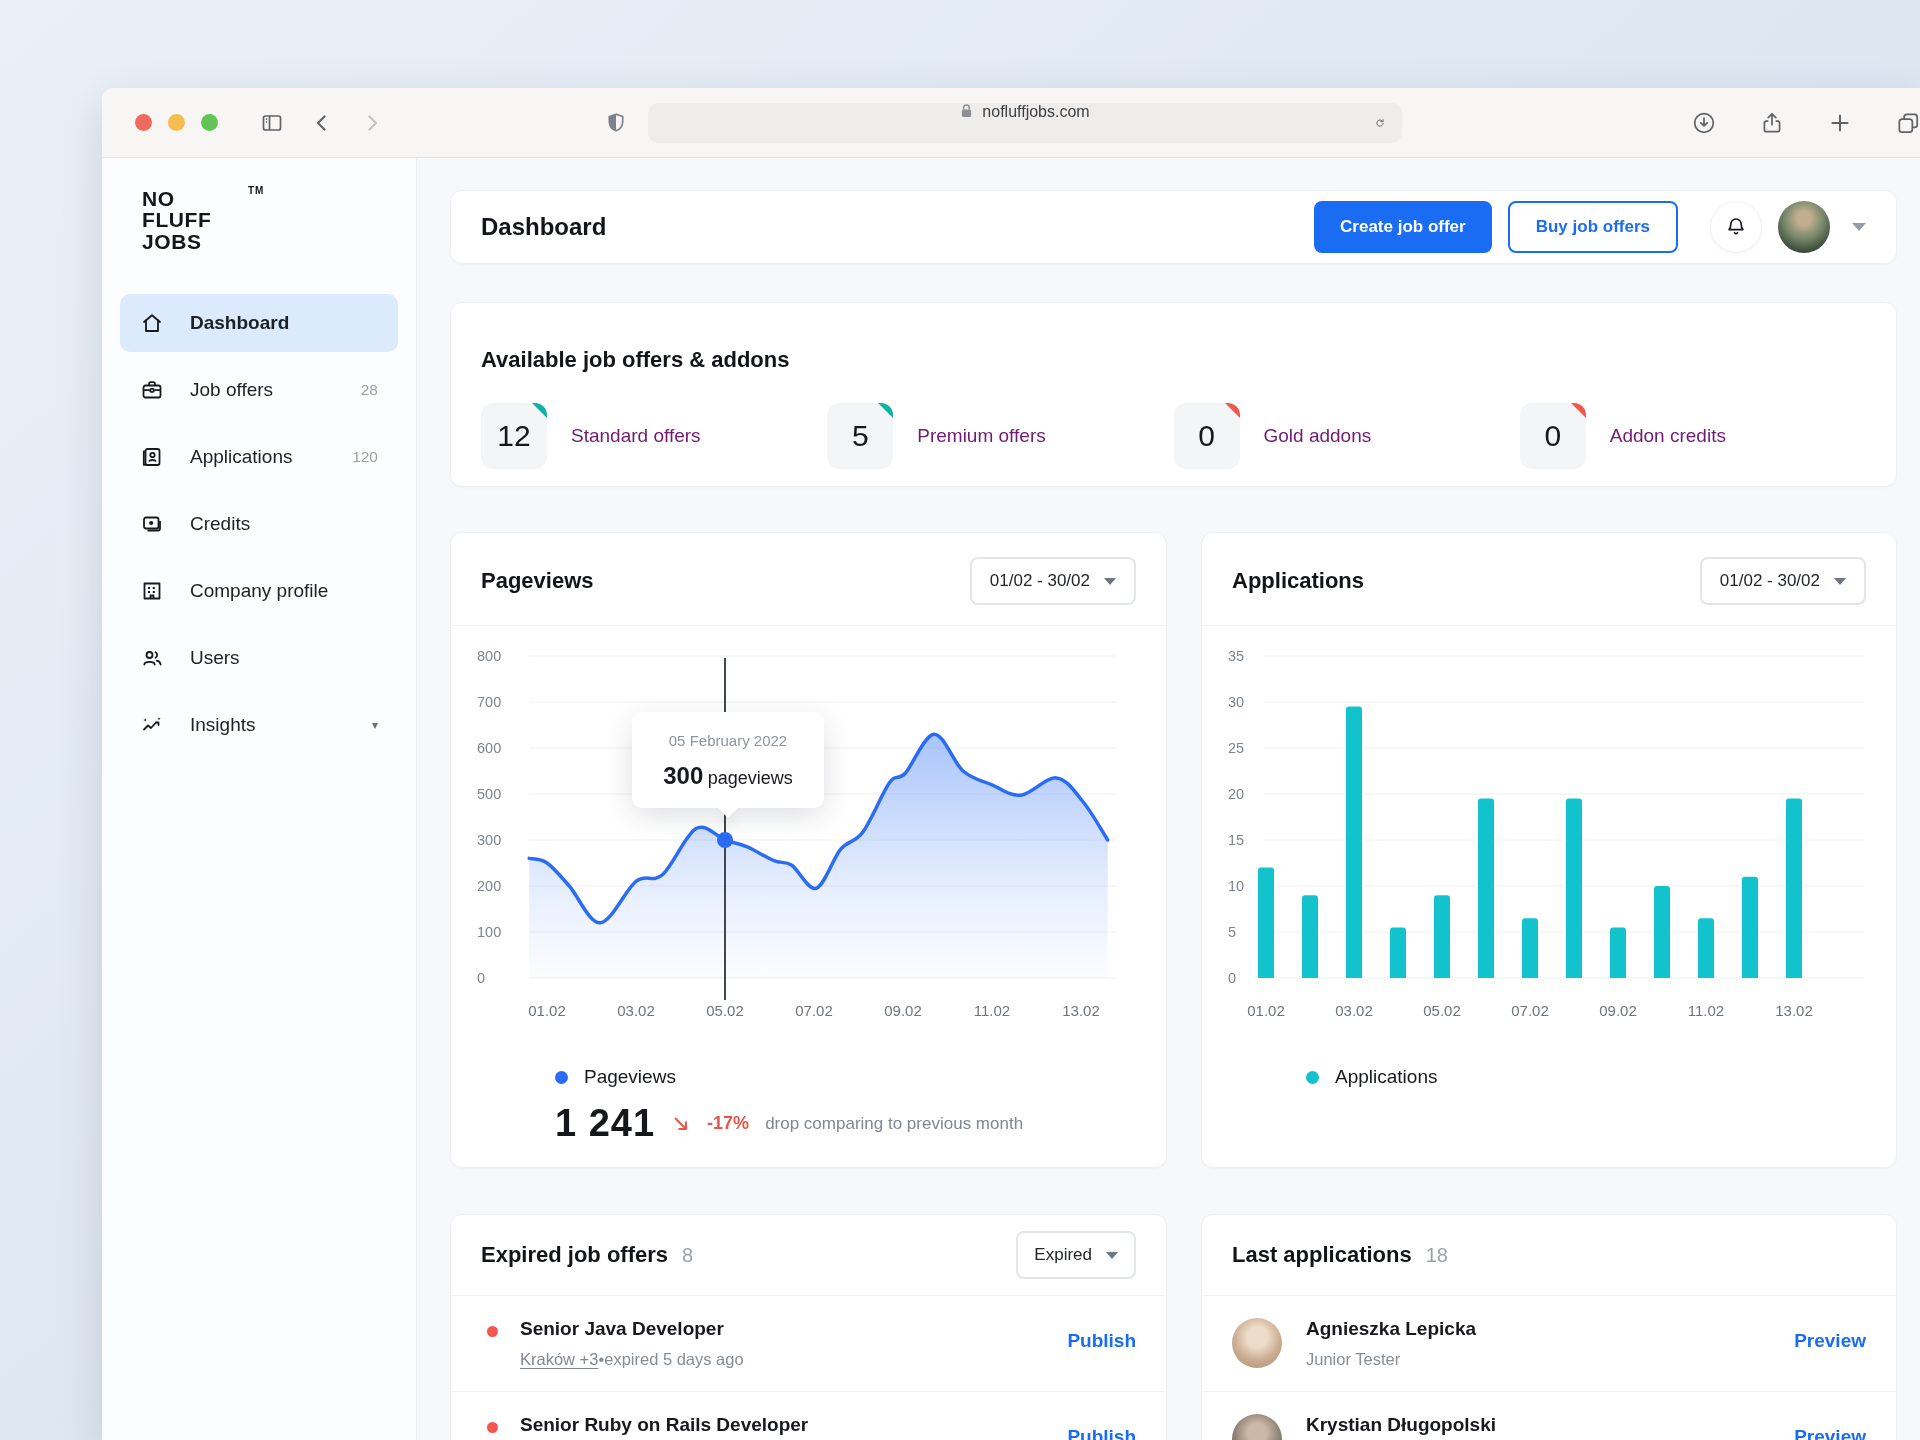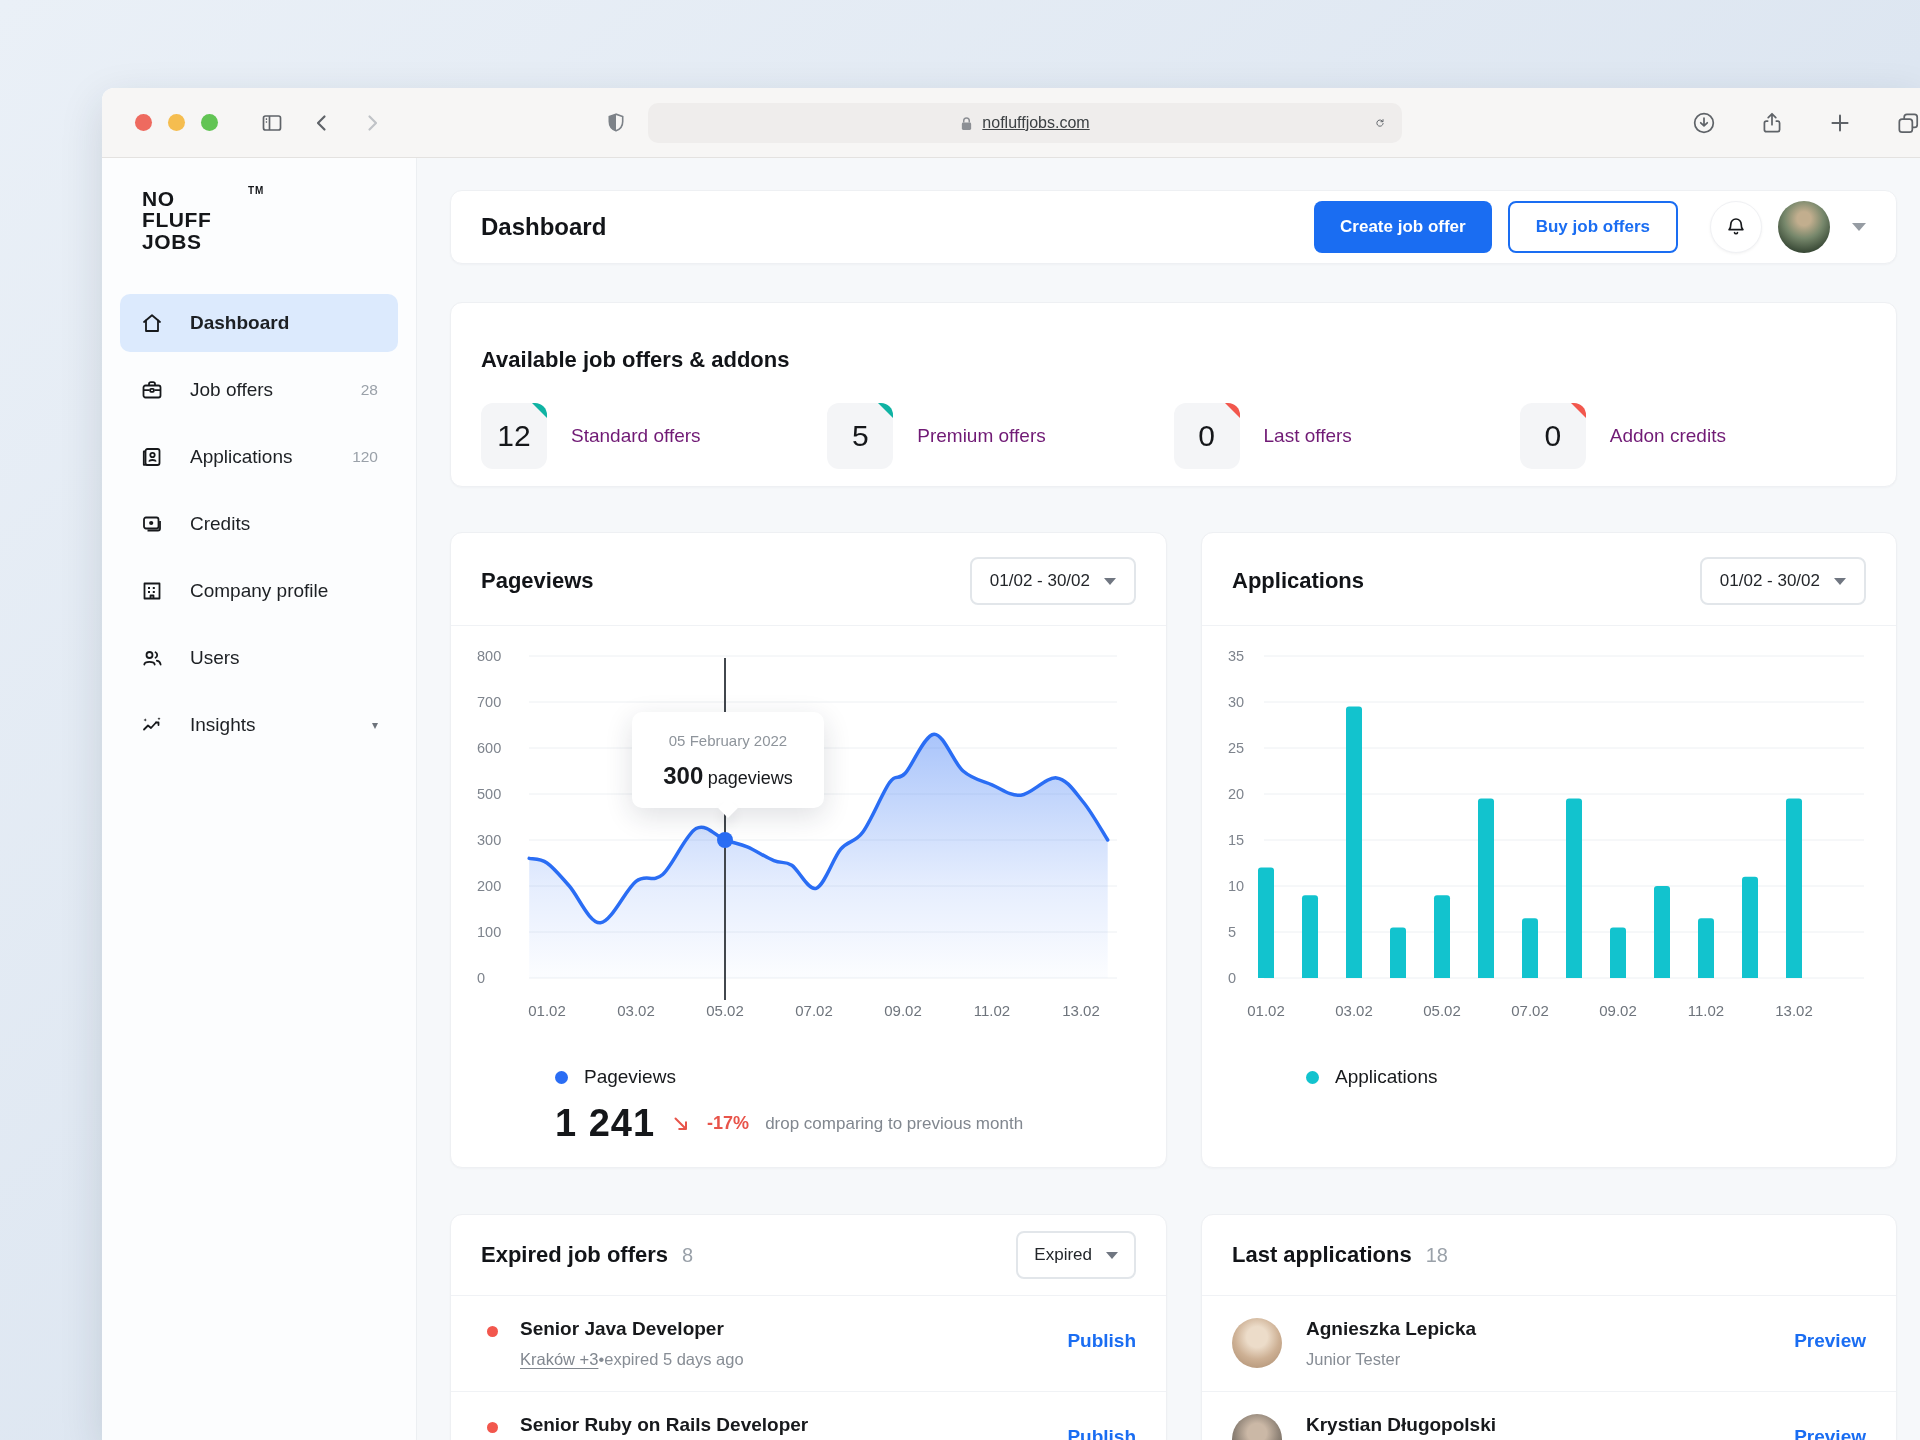--- a/index.html
+++ b/index.html
@@ -15,22 +15,22 @@
   .toolbar{height:70px;background:#f7f6f5;border-bottom:1px solid #e4e2e0;display:flex;
     align-items:center;padding:0 0 0 33px;gap:14px;flex:none;position:relative;}
   .lights{display:flex;gap:16px;margin-right:22px;}
   .light{width:17px;height:17px;border-radius:50%;}
   .l-red{background:#ee6a5f}.l-yellow{background:#f5bd4f}.l-green{background:#62c454}
   .tb-btn{width:36px;height:36px;display:flex;align-items:center;justify-content:center;
     background:none;border:none;color:#5f6368;padding:0;}
   .tb-btn.disabled{color:#c0c3c7;}
   .shield-btn{position:absolute;left:496px;top:17px;}
   .urlbar{position:absolute;left:546px;top:15px;width:754px;height:40px;background:#efedec;
-    border-radius:10px;display:flex;align-items:center;justify-content:center;gap:9px;
-    font-size:16px;color:#3c4043;text-decoration:underline;}
+    border-radius:10px;display:flex;justify-content:center;gap:9px;
+    font-size:16px;color:#3c4043;}
   .urlbar .reload{position:absolute;right:10px;top:8px;width:24px;height:24px;color:#5f6368;
     background:none;border:none;display:flex;align-items:center;justify-content:center;}
   .tb-right{position:absolute;right:-6px;top:0;height:70px;display:flex;align-items:center;gap:32px;}
 
   
   .app{flex:1;display:flex;min-height:0;}
   .sidebar{width:315px;flex:none;background:#fcfdfe;border-right:1px solid #eceff2;
     padding:30px 18px 0 18px;}
   .logo{font-weight:800;font-size:21px;line-height:1.02;letter-spacing:.6px;color:#141619;
     position:relative;display:inline-block;margin:0 0 42px 22px;}
@@ -321,21 +321,21 @@
                 <span>5</span>
                 <span class="corner" style="border-top:15px solid #0fb3a3"></span>
               </div>
               <span class="tile-label">Premium offers</span>
             </div>
             <div class="tile">
               <div class="tile-box">
                 <span>0</span>
                 <span class="corner" style="border-top:15px solid #f2574d"></span>
               </div>
-              <span class="tile-label">Last offers</span>
+              <span class="tile-label">Gold addons</span>
             </div>
             <div class="tile">
               <div class="tile-box">
                 <span>0</span>
                 <span class="corner" style="border-top:15px solid #f2574d"></span>
               </div>
               <span class="tile-label">Addon credits</span>
             </div>
           </div>
       </div>

